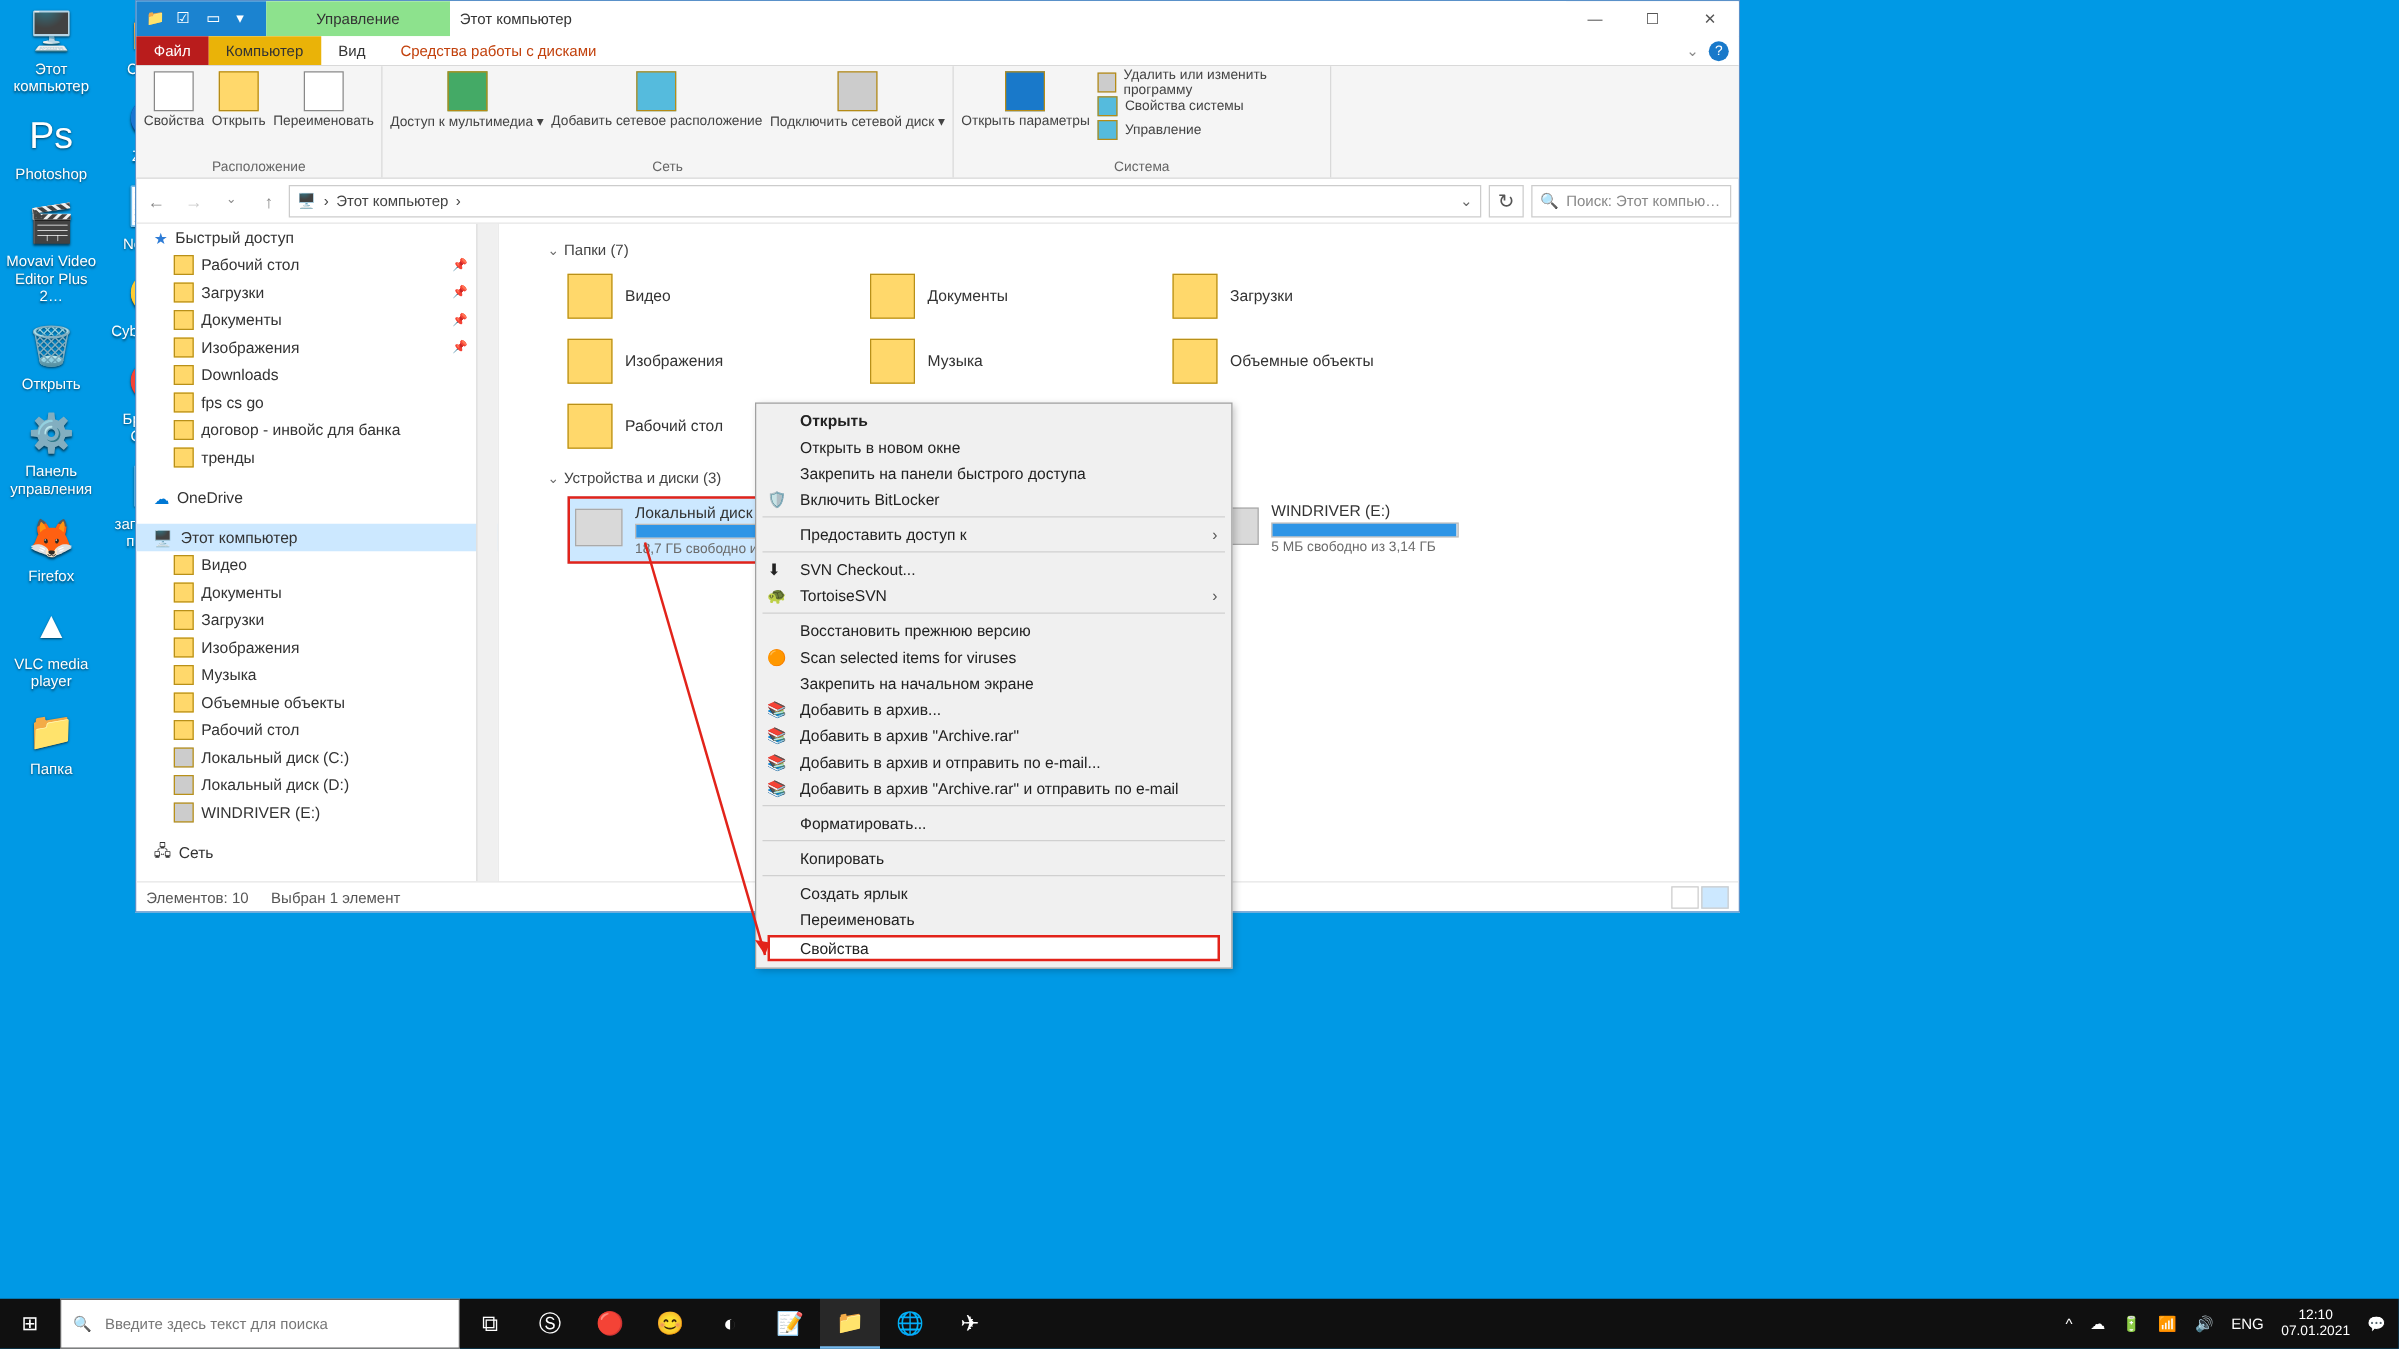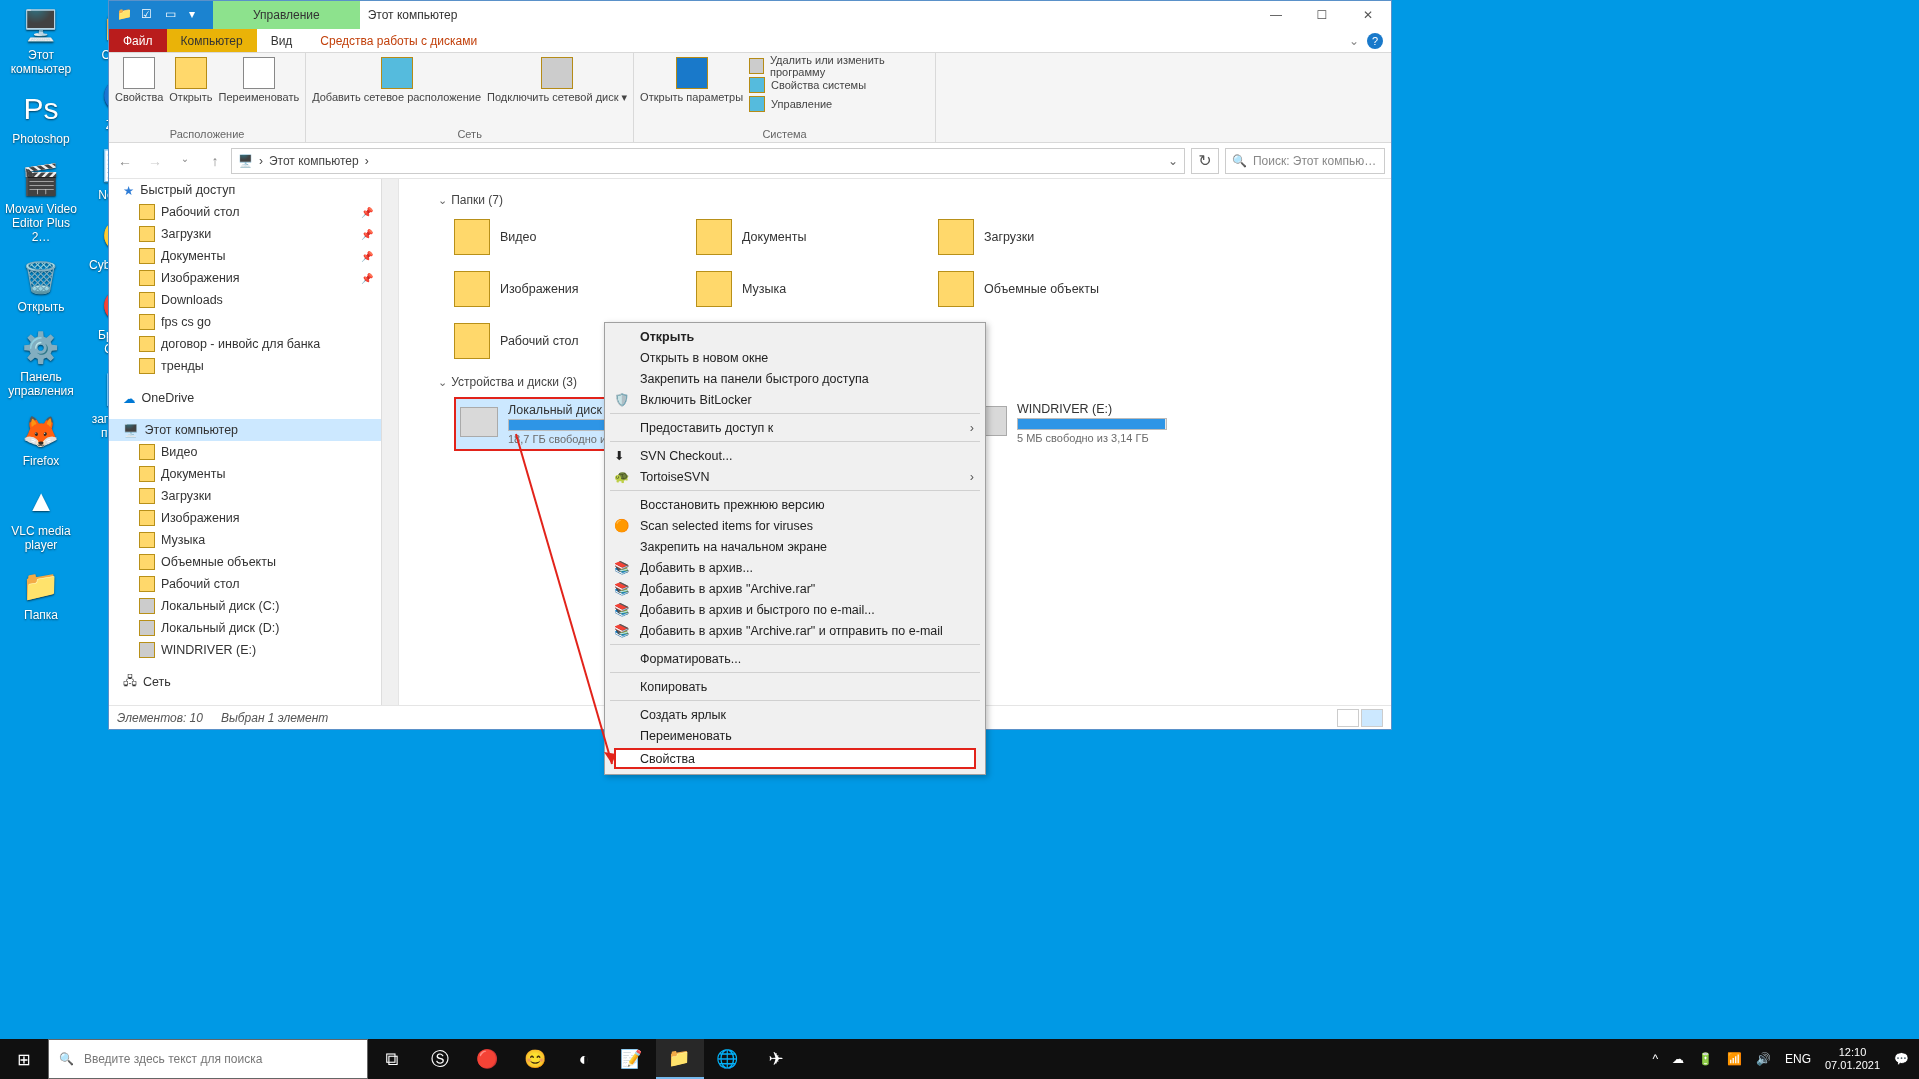--- a/index.html
+++ b/index.html
@@ -70,21 +70,21 @@
 .tile .tic { width: 36px; height: 36px; background: #ffd86b; border: 1px solid #b89019; }
 .drive { display: flex; gap: 10px; padding: 4px; border: 1px solid transparent; }
 .drive.selected { border: 2px solid #e2231a; background: #cce8ff; }
 .drive .dic { width: 38px; height: 30px; background: #d9d9d9; border: 1px solid #aaa; margin-top: 4px; }
 .drive .dmeta { display: flex; flex-direction: column; gap: 2px; }
 .drive .bar { width: 150px; height: 12px; background: #e6e6e6; border: 1px solid #bbb; position: relative; }
 .drive .bar .fill { position: absolute; left: 0; top: 0; bottom: 0; background: #2e95e6; }
 .drive .sub { color: #6b6b6b; font-size: 11px; }
 
 
-.status { height: 24px; border-top: 1px solid #e5e5e5; display: flex; align-items: center; font-size: 12px; color: #555; padding: 0 8px; gap: 18px; font-style: italic; }
+.status { height: 24px; border-top: 1px solid #e5e5e5; display: flex; align-items: center; font-size: 12px; color: #555; padding: 0 8px; gap: 18px; }
 .status .viewbtns { margin-left: auto; display: flex; gap: 2px; }
 .status .vb { width: 22px; height: 18px; border: 1px solid #ccc; }
 
 
 .ctx { position: absolute; left: 604px; top: 322px; width: 382px; background: #f0f0f0; border: 1px solid #a0a0a0; box-shadow: 2px 2px 6px rgba(0,0,0,.25); font-size: 12.5px; color: #222; padding: 3px; }
 .ctx .ci { height: 21px; display: flex; align-items: center; padding-left: 32px; position: relative; }
 .ctx .ci.default { font-weight: 600; }
 .ctx .ci .cic { position: absolute; left: 6px; width: 16px; height: 16px; }
 .ctx .ci .arrow { margin-left: auto; margin-right: 8px; color: #555; }
 .ctx .sep { height: 1px; background: #d0d0d0; margin: 3px 2px; }
@@ -209,20 +209,24 @@
           </div>
         <div class="ritem">
             <div class="ric" style="background:#fff;border-color:#888"></div>
             <span>Переименовать</span>
           </div>
       </div>
       <div class="gname">Расположение</div>
     </div>
     <div class="rgroup">
       <div class="items">
+        <div class="ritem">
+            <div class="ric" style="background:#4a6"></div>
+            <span>Доступ к мультимедиа ▾</span>
+          </div>
         <div class="ritem">
             <div class="ric" style="background:#5bd"></div>
             <span>Добавить сетевое расположение</span>
           </div>
         <div class="ritem">
             <div class="ric" style="background:#ccc"></div>
             <span>Подключить сетевой диск ▾</span>
           </div>
       </div>
       <div class="gname">Сеть</div>
@@ -468,21 +472,21 @@
   <div class="ci">
       <span class="cic">📚</span>
       <span>Добавить в архив...</span>
     </div>
   <div class="ci">
       <span class="cic">📚</span>
       <span>Добавить в архив "Archive.rar"</span>
     </div>
   <div class="ci">
       <span class="cic">📚</span>
-      <span>Добавить в архив и быстрого по e-mail...</span>
+      <span>Добавить в архив и отправить по e-mail...</span>
     </div>
   <div class="ci">
       <span class="cic">📚</span>
       <span>Добавить в архив "Archive.rar" и отправить по e-mail</span>
     </div>
   <div class="sep"></div>
   <div class="ci">Форматировать...</div>
   <div class="sep"></div>
   <div class="ci">Копировать</div>
   <div class="sep"></div>

